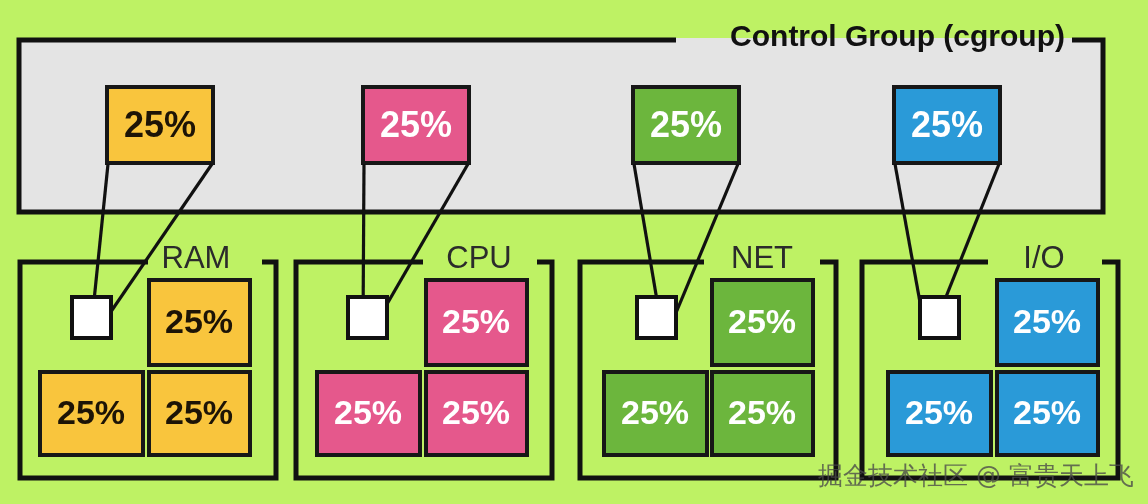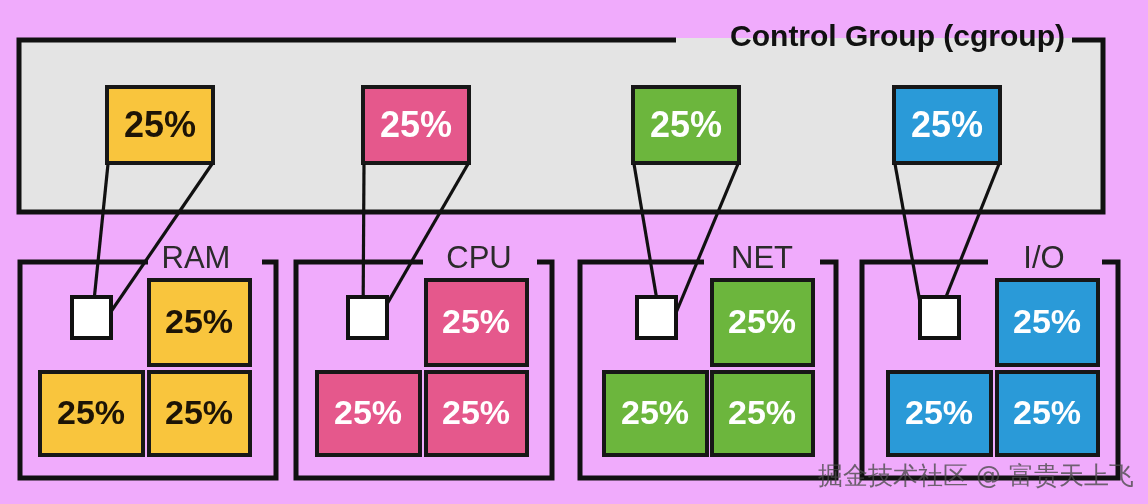--- a/index.html
+++ b/index.html
@@ -7,21 +7,21 @@
     padding: 0;
     background: #ffffff;
   }
   body {
     font-family: "Liberation Sans", sans-serif;
   }
   #stage {
     position: relative;
     width: 1148px;
     height: 504px;
-    background: #f0abfc;
+    background: #bef264;
     overflow: hidden;
   }
   #diagram {
     position: absolute;
     left: 0;
     top: 0;
     width: 1148px;
     height: 504px;
     display: block;
   }

